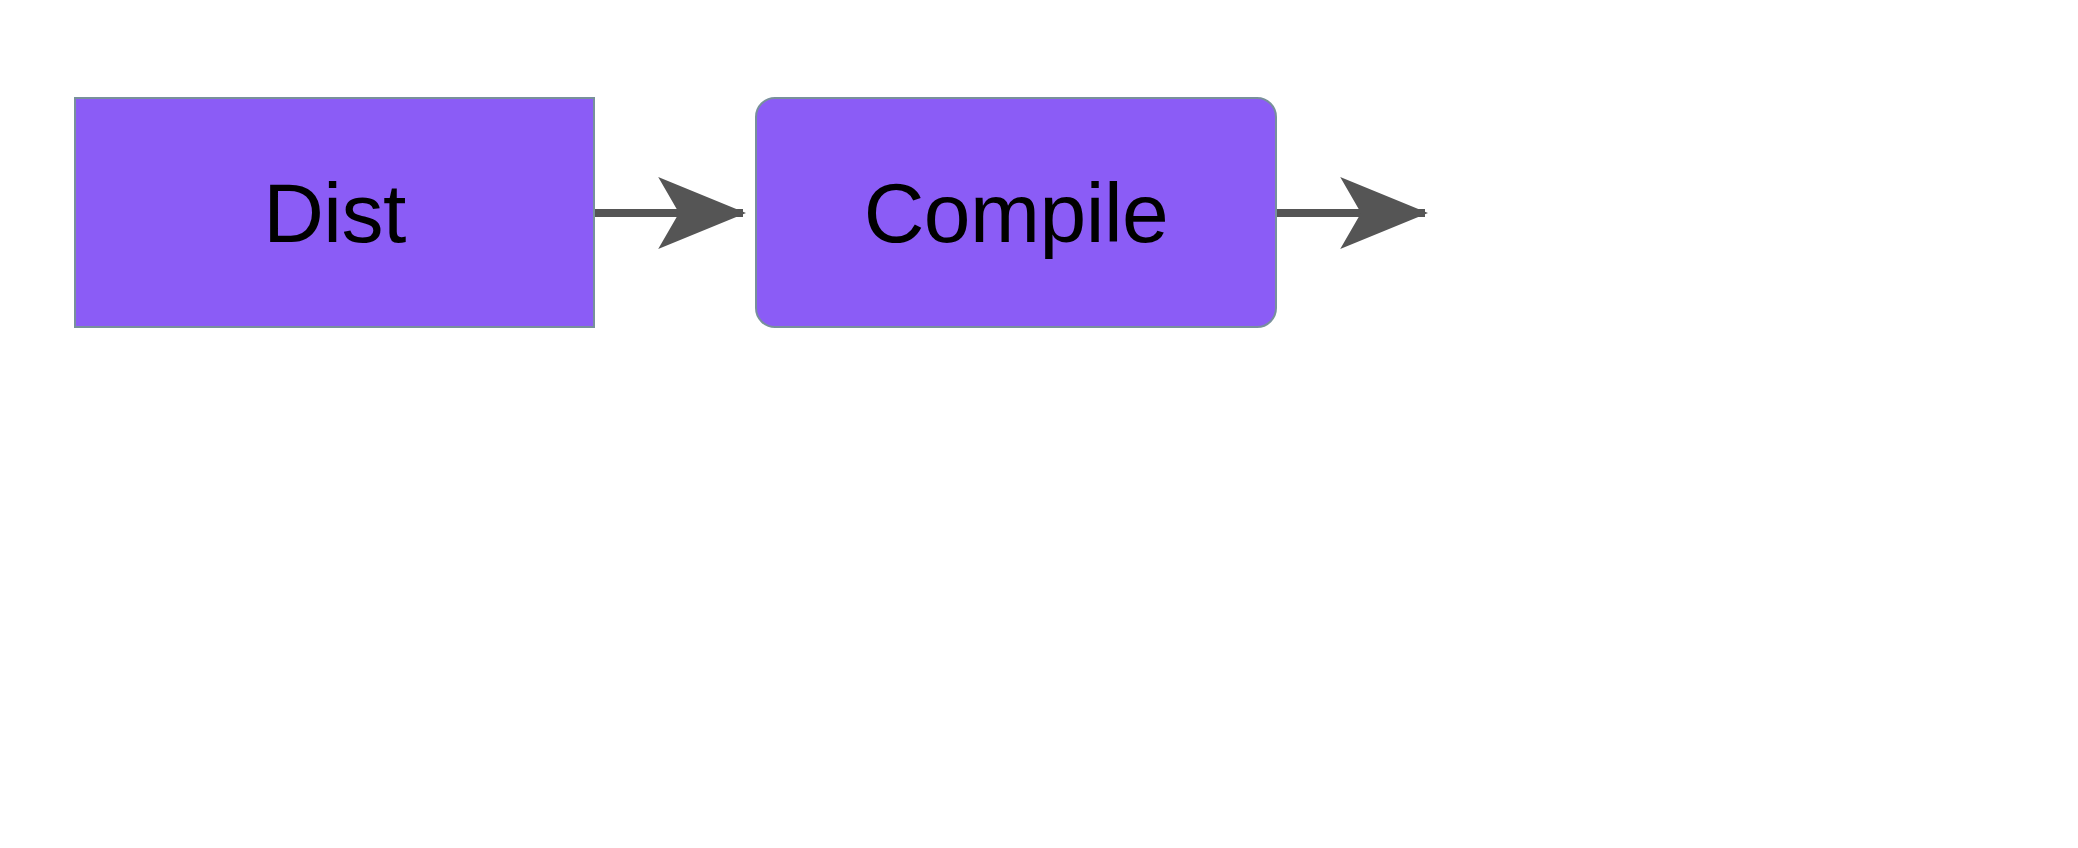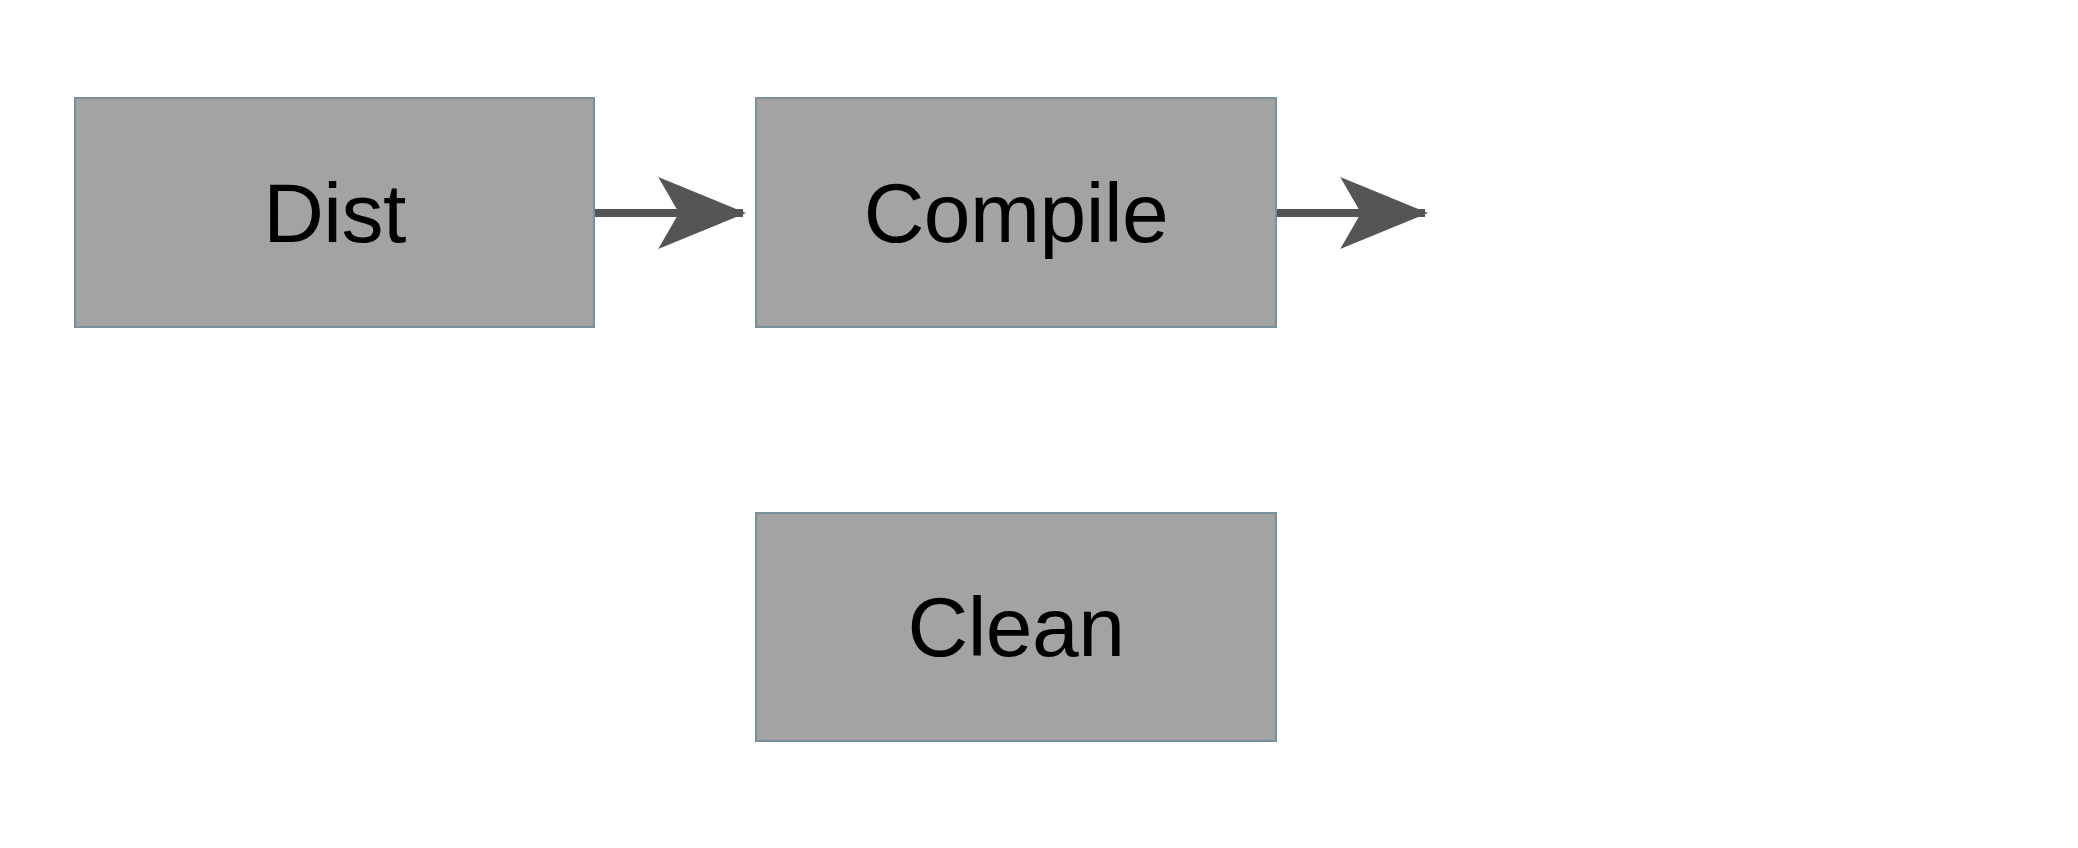--- a/index.html
+++ b/index.html
@@ -24,40 +24,40 @@
     position: absolute;
     left: 0;
     top: 0;
     width: 2078px;
     height: 848px;
     display: block;
   }
   .node {
     position: absolute;
     box-sizing: border-box;
-    background: #a3a3a3;
+    background: #8b5cf6;
     border: 2px solid #78909c;
     display: flex;
     align-items: center;
     justify-content: center;
     z-index: 2;
   }
   .node-label {
     font-family: "Liberation Sans", "DejaVu Sans", sans-serif;
     font-weight: 300;
     font-size: 84px;
     line-height: 1;
     color: #000000;
     letter-spacing: -0.5px;
     white-space: nowrap;
     -webkit-font-smoothing: antialiased;
   }
   
   #node-dist    { left: 74px;   top: 97px;  width: 521px; height: 231px; }
-  #node-compile { left: 755px;  top: 97px;  width: 522px; height: 231px; }
+  #node-compile { left: 755px;  top: 97px;  width: 522px; height: 231px; border-radius: 20px; }
   #node-init    { left: 1437px; top: 96px;  width: 522px; height: 231px; }
   #node-clean   { left: 755px;  top: 512px; width: 522px; height: 230px; }
 </style>
 </head>
 <body>
 
 <div id="diagram-canvas">
 
   <svg id="svg-layer" viewBox="0 0 2078 848" xmlns="http://www.w3.org/2000/svg">
     <defs>
@@ -77,17 +77,14 @@
 
   <div class="node" id="node-dist">
     <span class="node-label">Dist</span>
   </div>
 
   <div class="node" id="node-compile">
     <span class="node-label">Compile</span>
   </div>
 
 
-  <div class="node" id="node-clean">
-    <span class="node-label">Clean</span>
-  </div>
 
 </div>
 
 </body></html>

